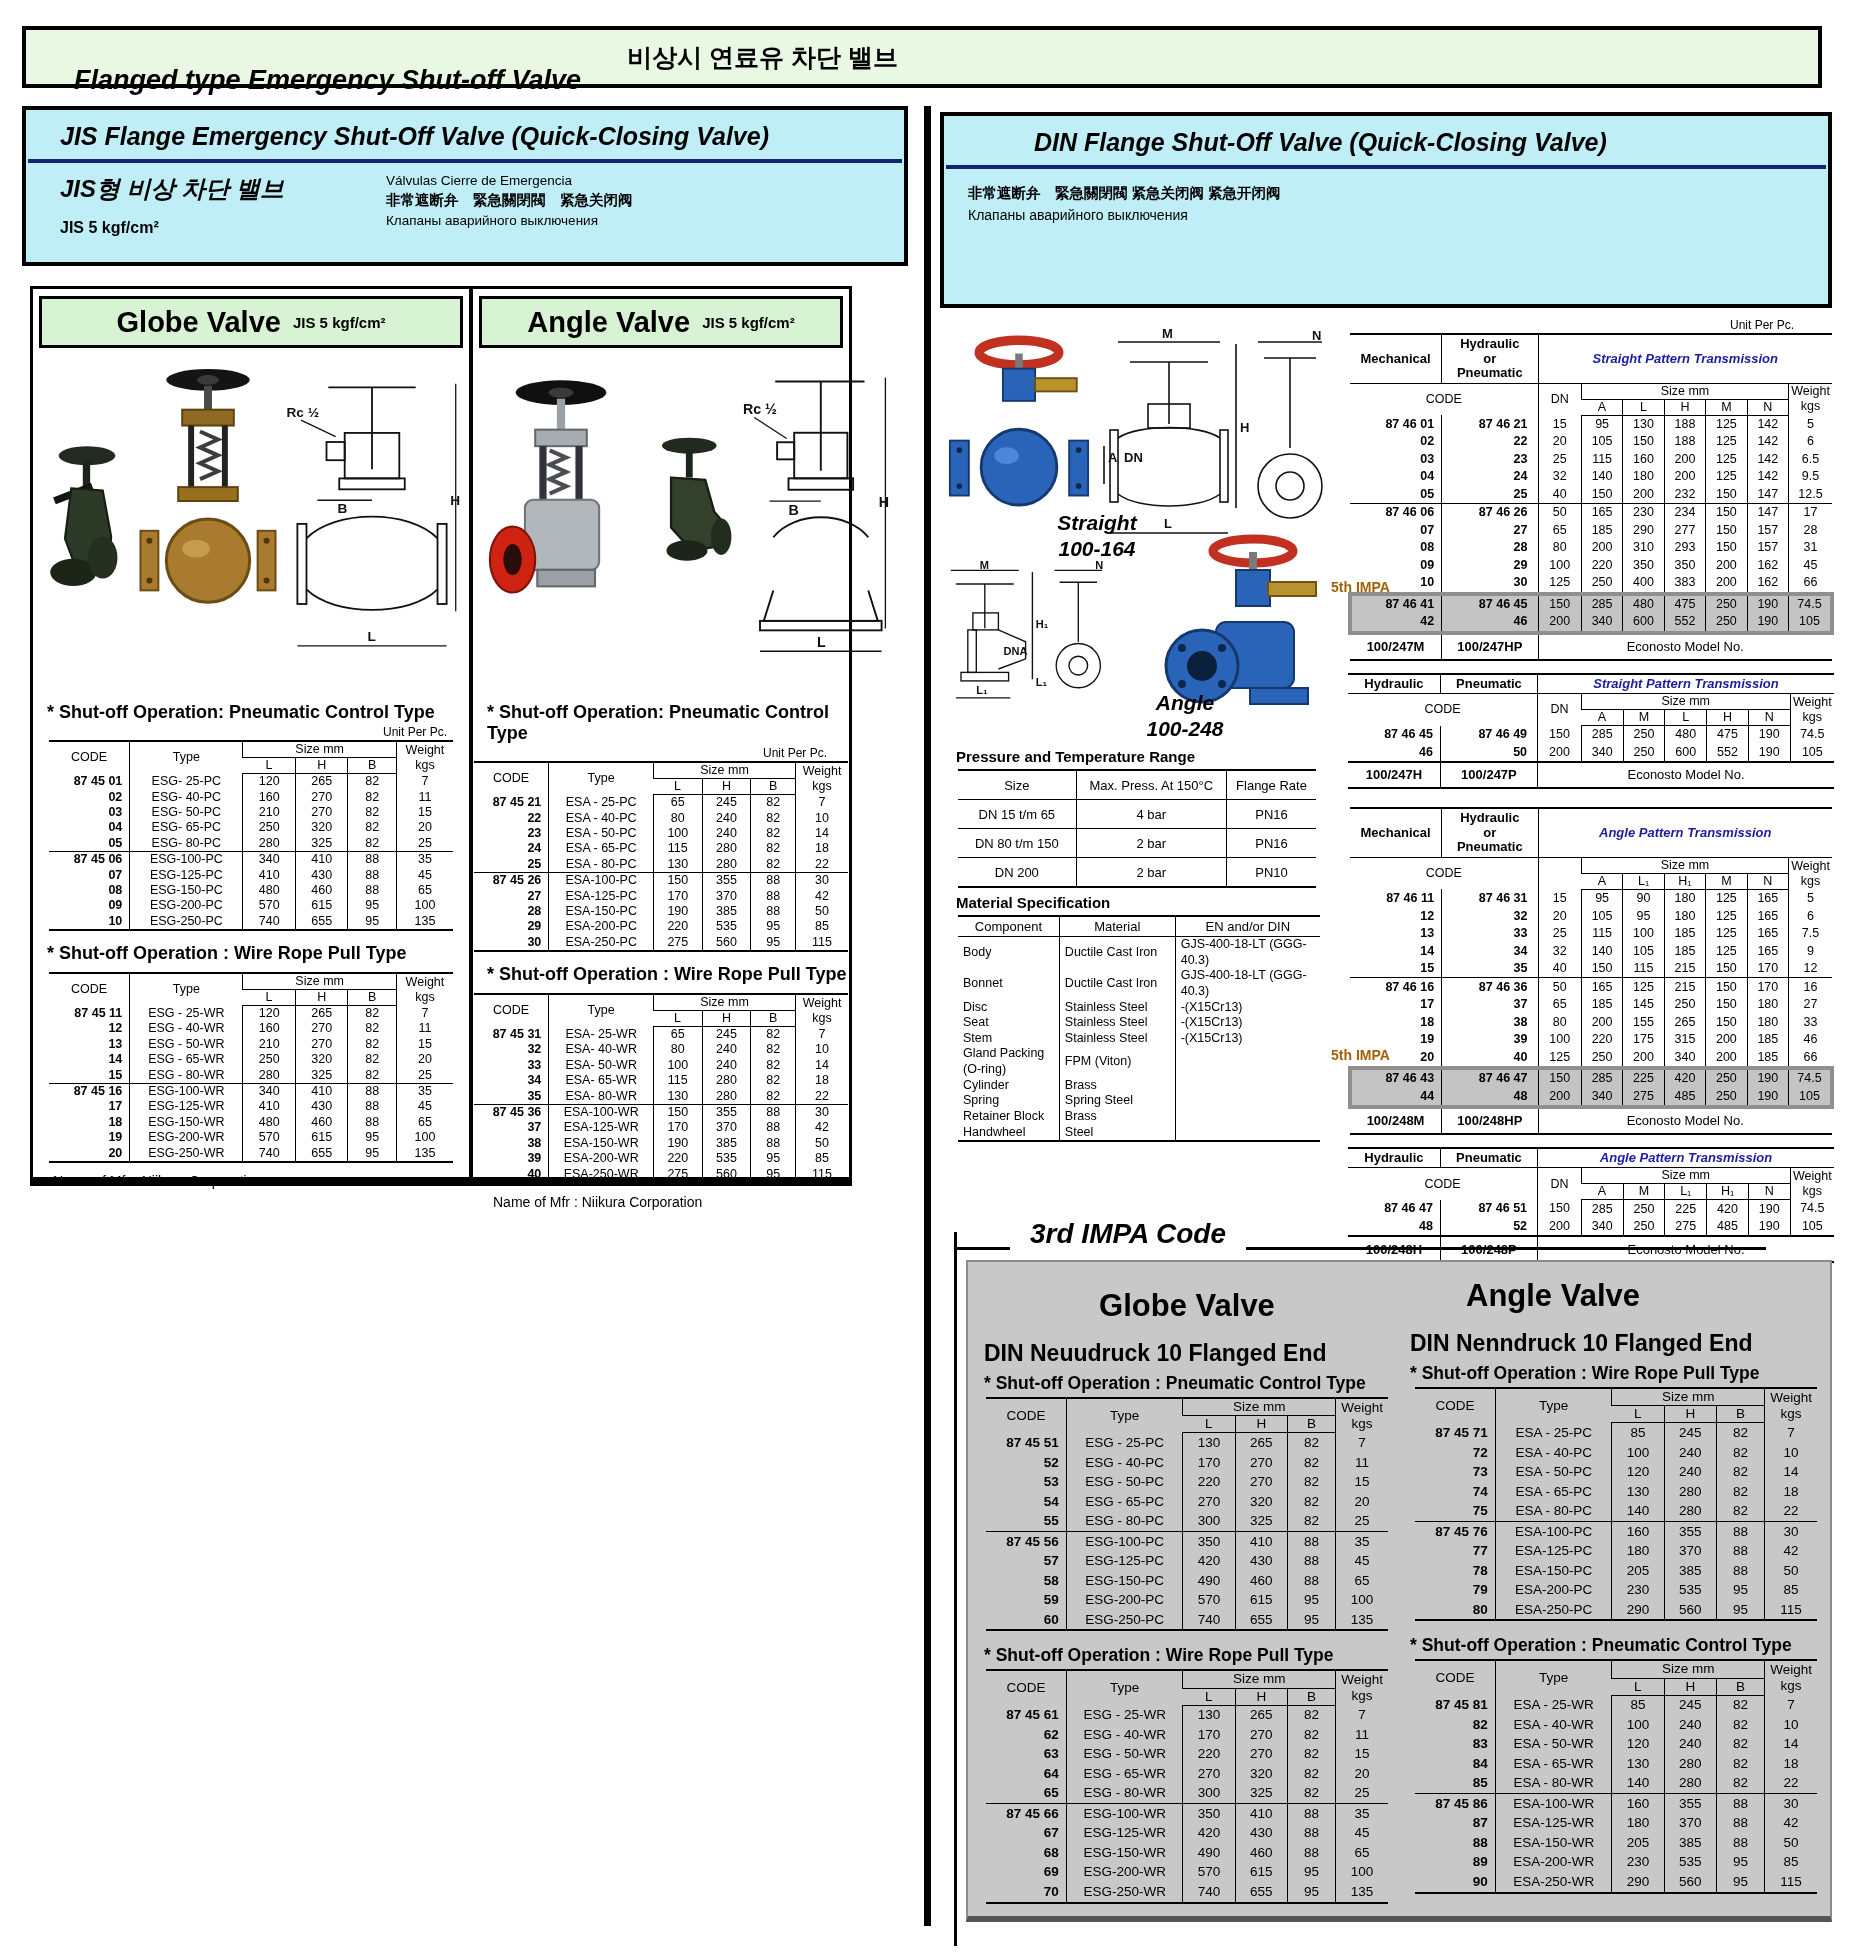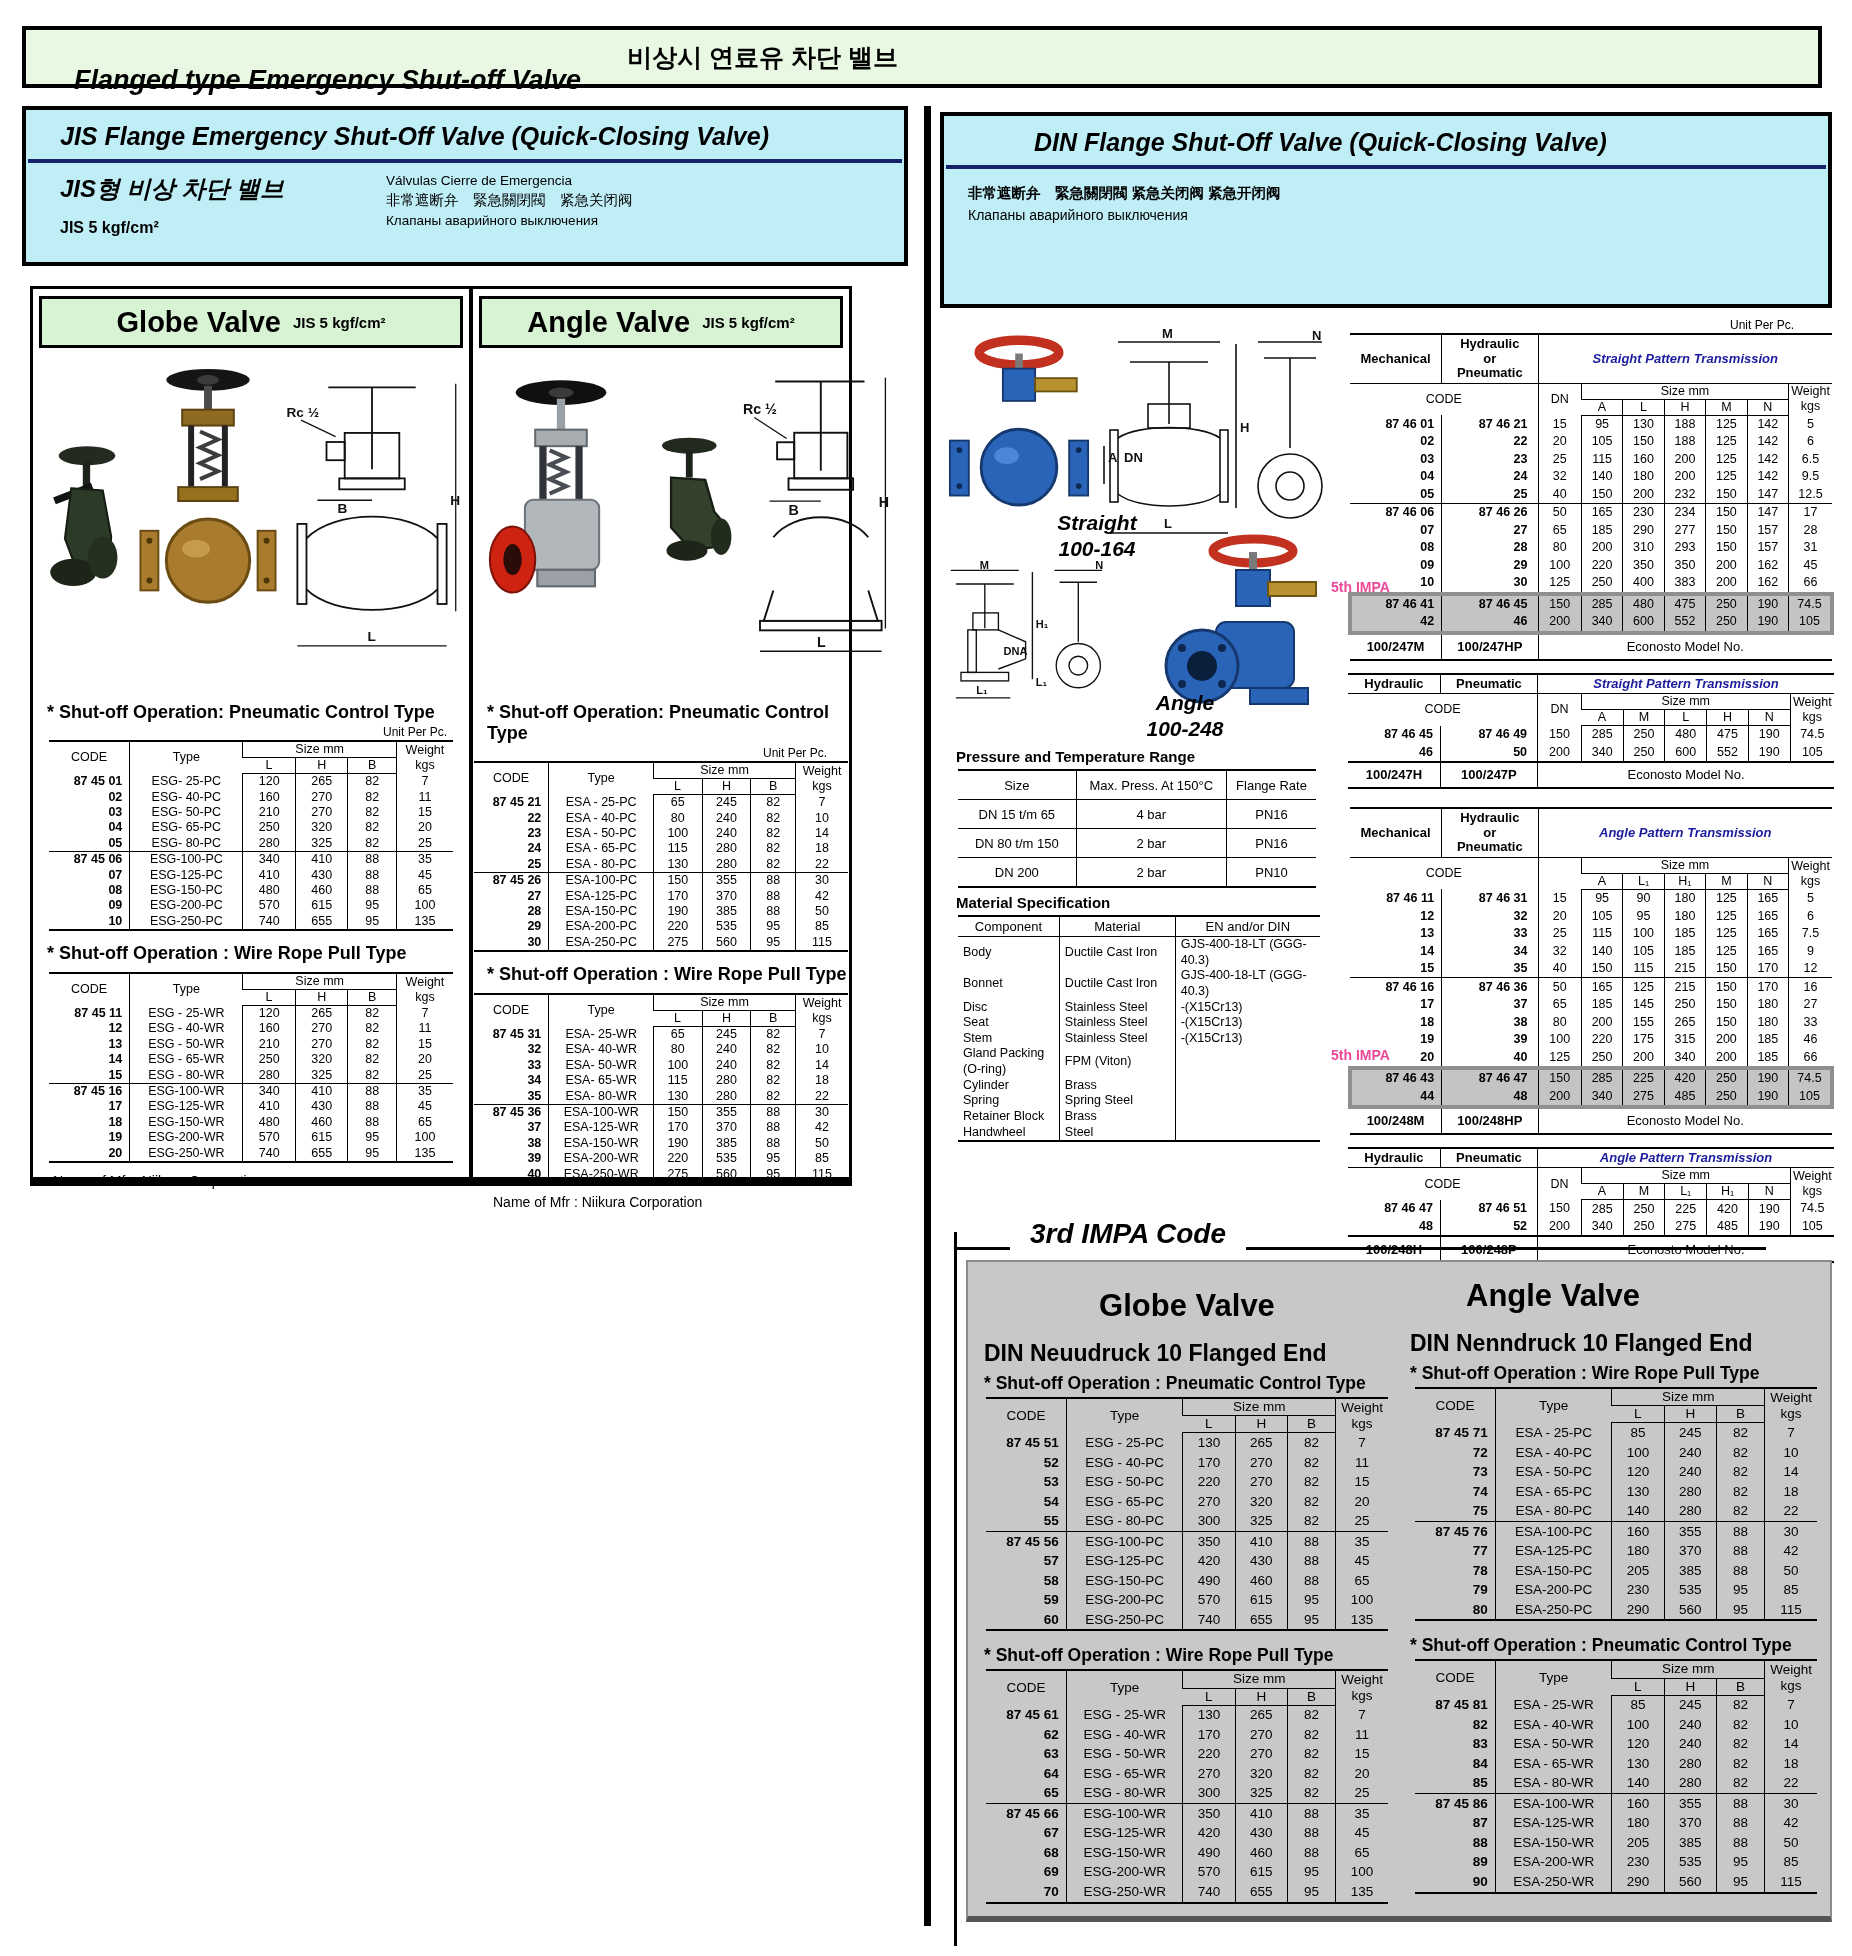--- a/index.html
+++ b/index.html
@@ -12,21 +12,21 @@
   #banner .kr{font-size:25px;font-weight:bold;}
   
   .headbox{border:4px solid #000;background:#bfeef7;box-sizing:border-box;}
   .headbox .title{font-size:25px;font-weight:bold;font-style:italic;padding:12px 0 8px 34px;}
   .headbox .rule{height:4px;background:#16246e;margin:0 2px;}
   .headbox .cols{display:flex;padding:10px 12px 0 34px;gap:26px;}
   #jis-head{left:22px;top:106px;width:886px;height:160px;}
   #jis-head .kr{font-size:24px;font-weight:bold;font-style:italic;}
   #jis-head .rating{font-size:16px;font-weight:bold;margin-top:14px;}
   #jis-head .es,#jis-head .ru{font-size:13.5px;}
-  #jis-head .cjk{font-size:14.5px;font-weight:normal;margin:3px 0;}
+  #jis-head .cjk{font-size:14.5px;font-weight:bold;margin:3px 0;}
   #din-head{left:940px;top:112px;width:892px;height:196px;}
   #din-head .lcol{width:330px;text-align:center;}
   #din-head .kr{font-size:23px;font-weight:bold;font-style:italic;}
   #din-head .rating{font-size:17px;font-weight:bold;font-style:italic;margin-top:12px;}
   #din-head .mat{font-size:15px;font-weight:bold;margin-top:10px;}
   #din-head .es{font-size:13.5px;line-height:1.45;}
   #din-head .cjk{font-size:14.5px;font-weight:bold;margin-top:5px;}
   #din-head .ru{font-size:14px;margin-top:4px;}
   
   #divider{left:924px;top:106px;width:7px;height:1820px;background:#000;}
@@ -59,21 +59,21 @@
   .din-t td{height:17.5px;}
   .din-t thead tr.typ th{font-weight:bold;font-size:13px;border-bottom:1.5px solid #000;line-height:1.12;padding:2px 0;}
   .din-t th.pattern{color:#1c1c9e;font-weight:bold;font-style:italic;font-size:19px;}
   .din-t tbody td:nth-child(2){text-align:right;padding-right:10px;font-weight:bold;}
   .din-t tbody.hl{border:4px solid #8f8f8f;margin-top:30px;}
   .din-t tbody.hl td{background:#c4c4c4;font-weight:bold;}
   .din-t tbody.hl td:nth-child(n+3){font-weight:normal;}
   .din-t tfoot td{border-top:2px solid #000;font-size:13px;height:24px;}
   .din-t tfoot td:nth-child(-n+2){font-weight:bold;}
   .twrap{position:relative;margin-bottom:12px;}
-  .impa5{position:absolute;left:-17px;color:#ec4899;font-weight:bold;font-size:14px;}
+  .impa5{position:absolute;left:-17px;color:#a16207;font-weight:bold;font-size:14px;}
   #din-right{left:1348px;top:316px;width:486px;}
   #din-left{left:942px;top:322px;width:402px;height:772px;}
   .vlabel{font-style:italic;font-weight:bold;font-size:21px;text-align:center;line-height:1.25;}
   .stitle{font-size:15px;font-weight:bold;margin:0 0 4px 14px;}
   table.small{border-collapse:collapse;border-top:2px solid #000;border-bottom:2px solid #000;margin-left:16px;}
   .small th,.small td{border-left:1px solid #000;font-size:13px;padding:2px 6px;}
   .small th:first-child,.small td:first-child{border-left:none;}
   .small thead th{border-bottom:1.5px solid #000;font-weight:normal;}
   #ptab{width:358px;}
   #ptab td,#ptab th{text-align:center;height:24px;}

